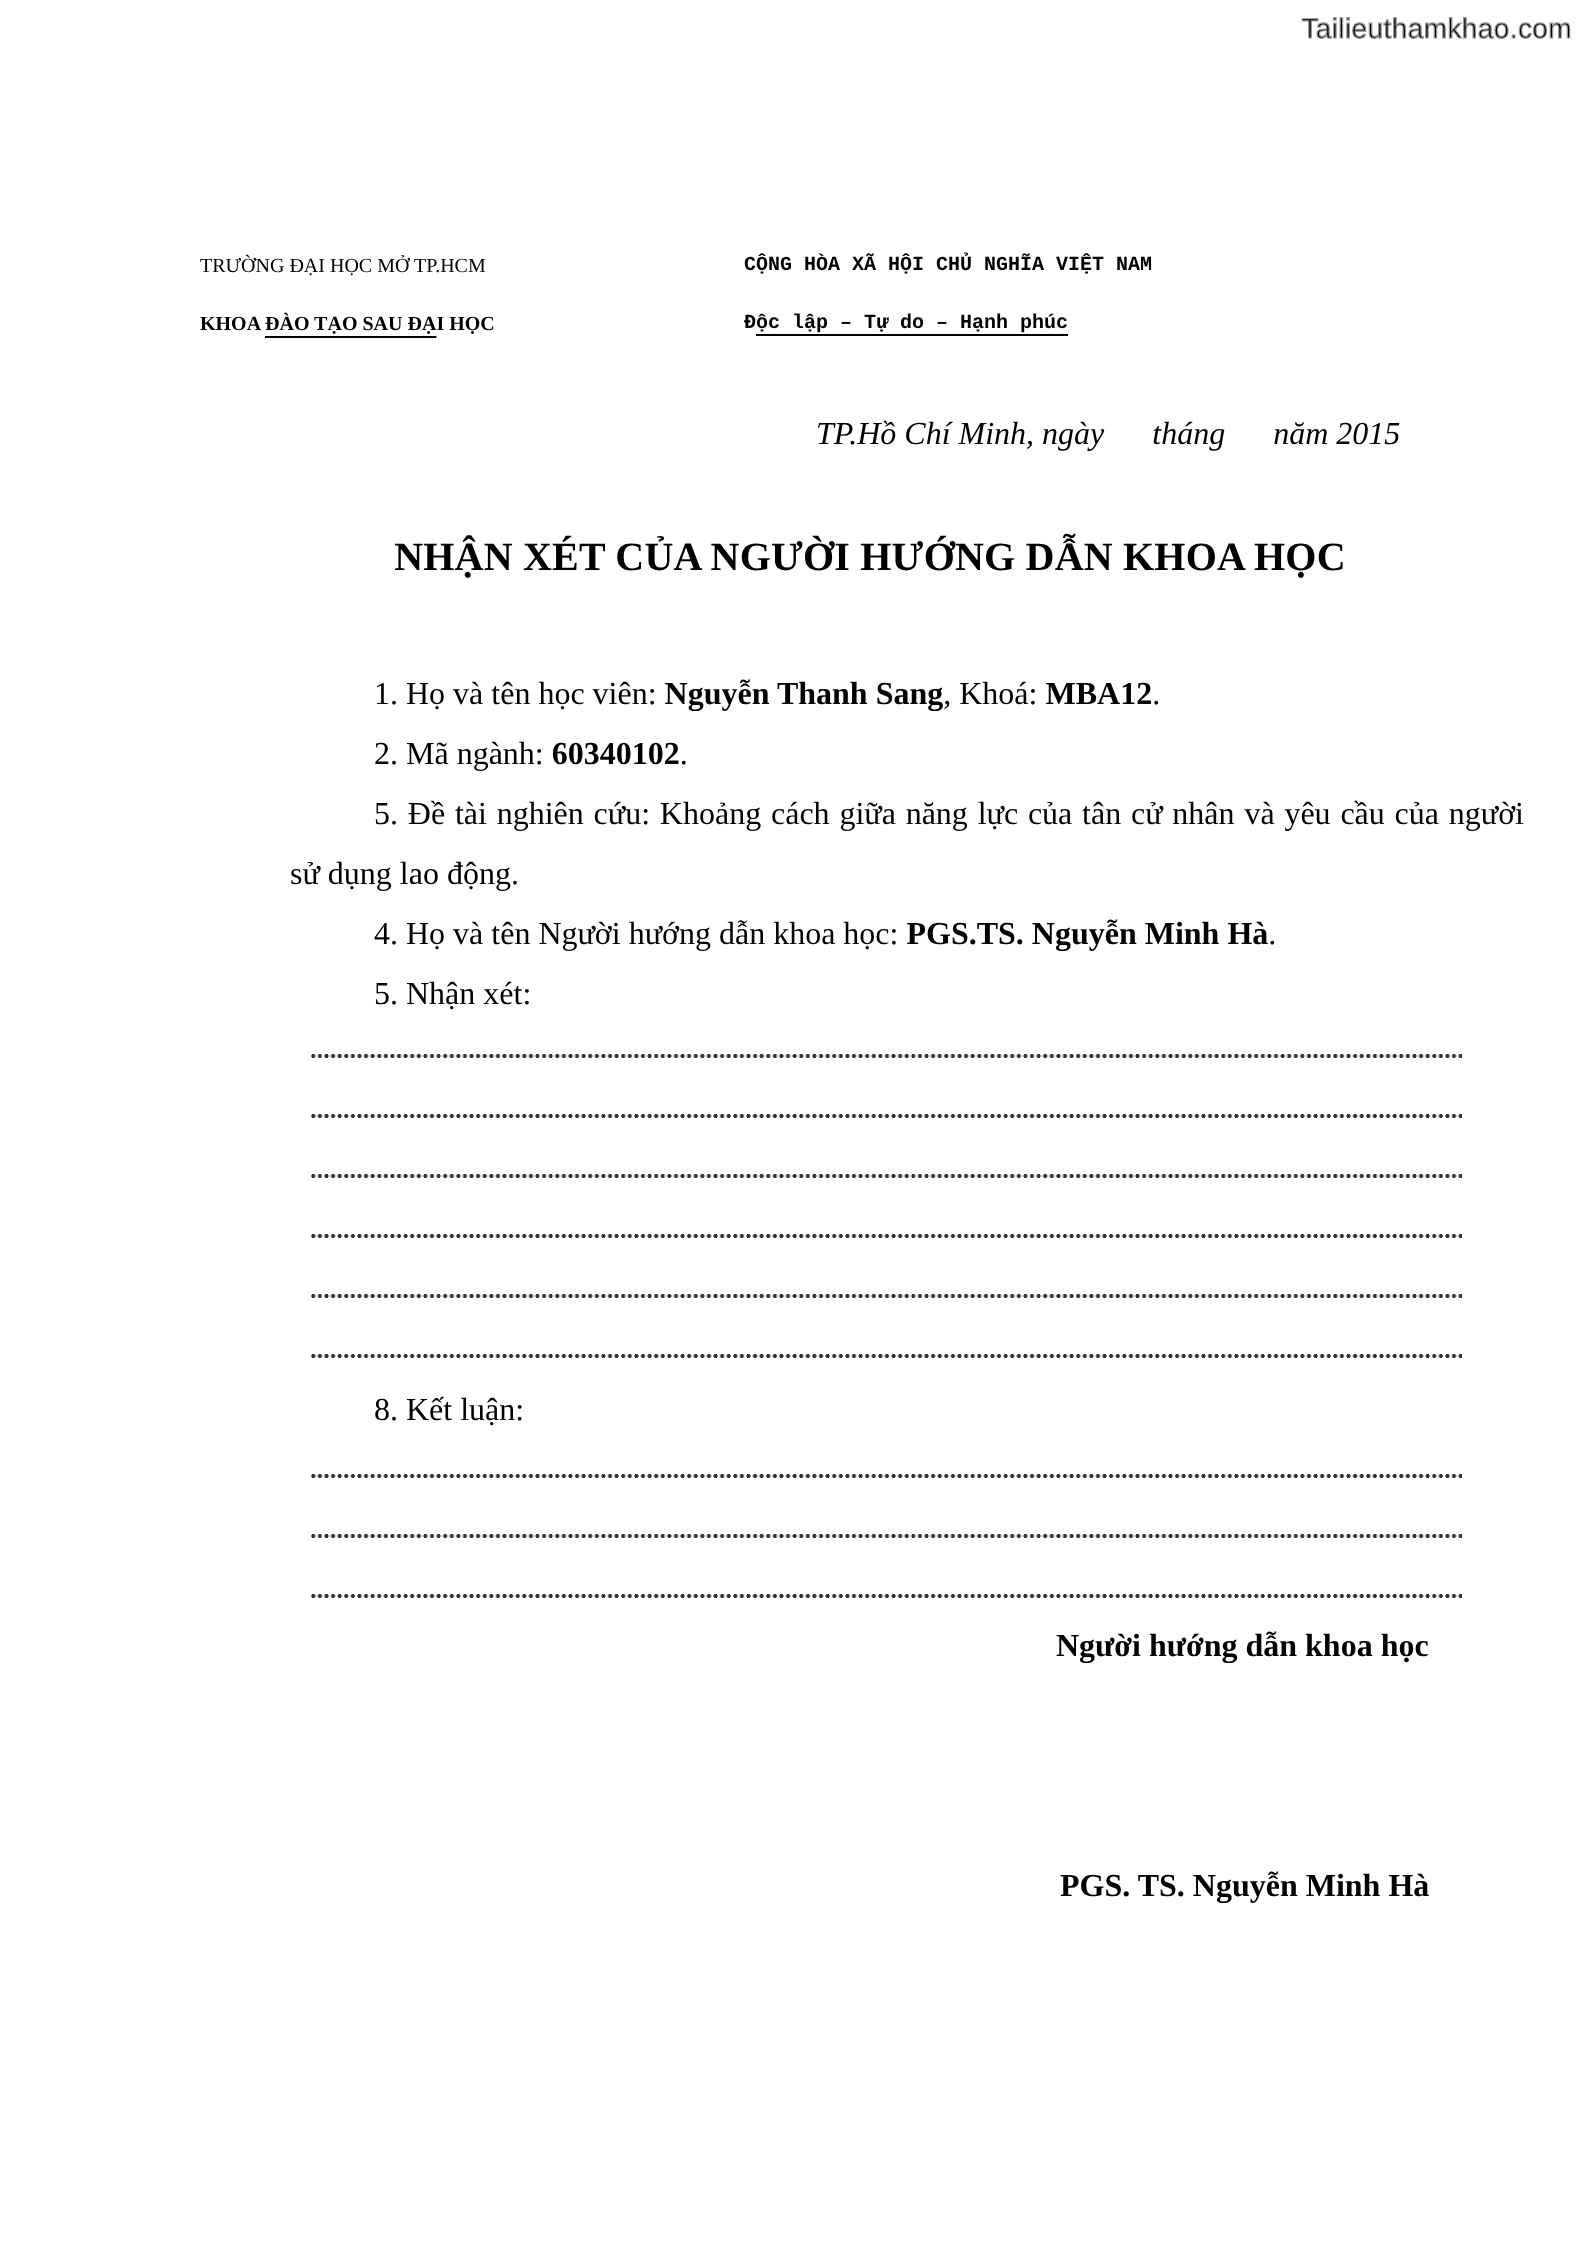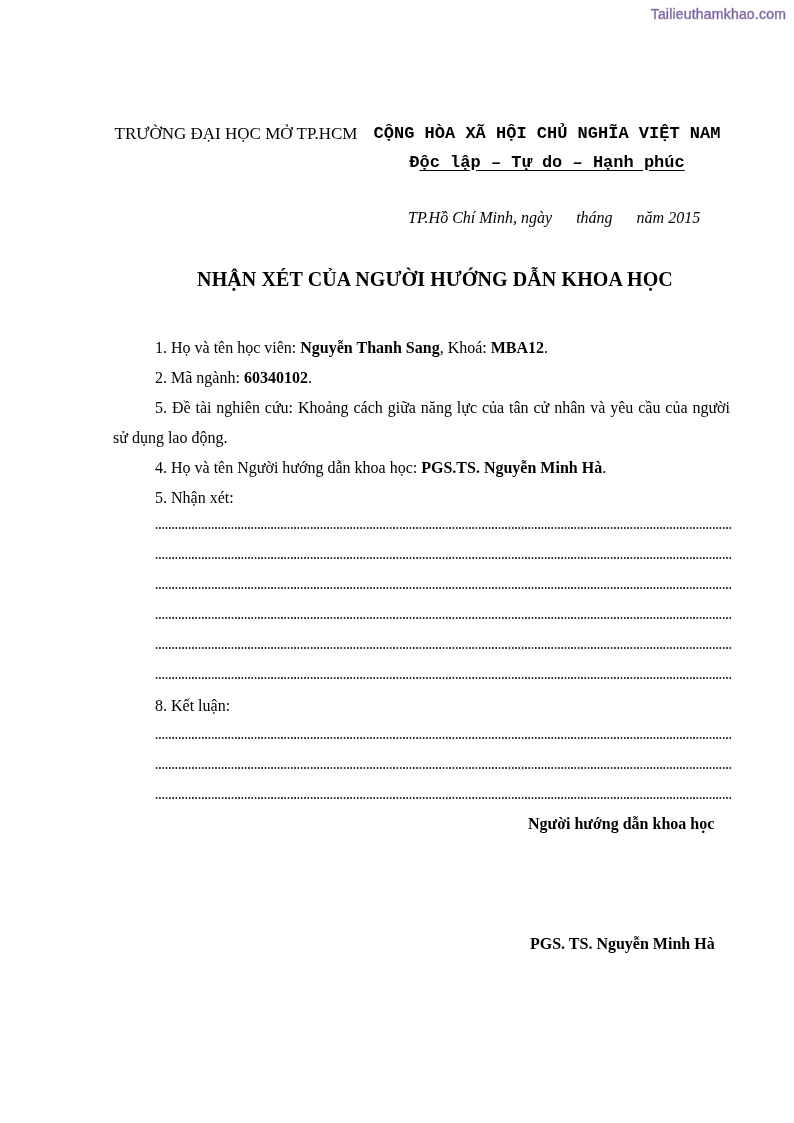--- a/index.html
+++ b/index.html
@@ -14,28 +14,28 @@
       overflow: hidden;
       font-family: "Liberation Serif", "DejaVu Serif", serif;
       color: #000;
     }
     .watermark {
       position: absolute;
       top: 6px;
       right: 8px;
       font-family: "Liberation Sans", "DejaVu Sans", sans-serif;
       font-size: 14px;
-      color: #6d28d9;
+      color: #000000;
       -webkit-text-stroke: 0.6px #9a9a9a;
       letter-spacing: 0.2px;
     }
     .hdr-left, .hdr-right {
       position: absolute;
-      text-align: center;
-      font-size: 17px;
+      text-align: left;
+      font-size: 10px;
       line-height: 29px;
     }
     .hdr-left { left: 100px; width: 272px; top: 119px; }
     .hdr-right { left: 372px; width: 350px; top: 119px; font-family: Liberation Mono, monospace; }
     .bold { font-weight: bold; }
     .date-line {
       position: absolute;
       top: 209px;
       left: 408px;
       font-style: italic;
@@ -52,21 +52,21 @@
       font-size: 20px;
       letter-spacing: 0.1px;
     }
     .para {
       position: absolute;
       left: 113px;
       width: 617px;
       font-size: 16px;
       line-height: 30px;
     }
-    .indent { text-indent: 42px; }
+    .indent { text-indent: 42px; margin-left: 32px; }
     .justify { text-align: justify; text-align-last: left; }
     .dots {
       position: absolute;
       left: 155px;
       width: 576px;
       height: 2px;
       background-image: radial-gradient(circle, #333 0.9px, transparent 1.1px);
       background-size: 3.3px 2px;
       background-repeat: repeat-x;
     }
@@ -87,20 +87,23 @@
       margin-left: 36px;
     }
   </style>
 </head>
 <body>
 
 <div class="watermark">Tailieuthamkhao.com</div>
 
 <div class="hdr-left">
   <div>TRƯỜNG ĐẠI HỌC MỞ TP.HCM</div>
+  <div class="bold">
+    <span>KHOA </span><span style="text-decoration: underline; text-underline-offset: 3px;">ĐÀO TẠO SAU ĐẠ</span><span>I HỌC</span>
+  </div>
 </div>
 
 <div class="hdr-right">
   <div class="bold">CỘNG HÒA XÃ HỘI CHỦ NGHĨA VIỆT NAM</div>
   <div class="bold">
     <span>Đ</span><span style="text-decoration: underline; text-underline-offset: 3px;">ộc lập – Tự do – Hạnh phúc</span>
   </div>
 </div>
 
 <div class="date-line">TP.Hồ Chí Minh, ngày      tháng      năm 2015</div>

